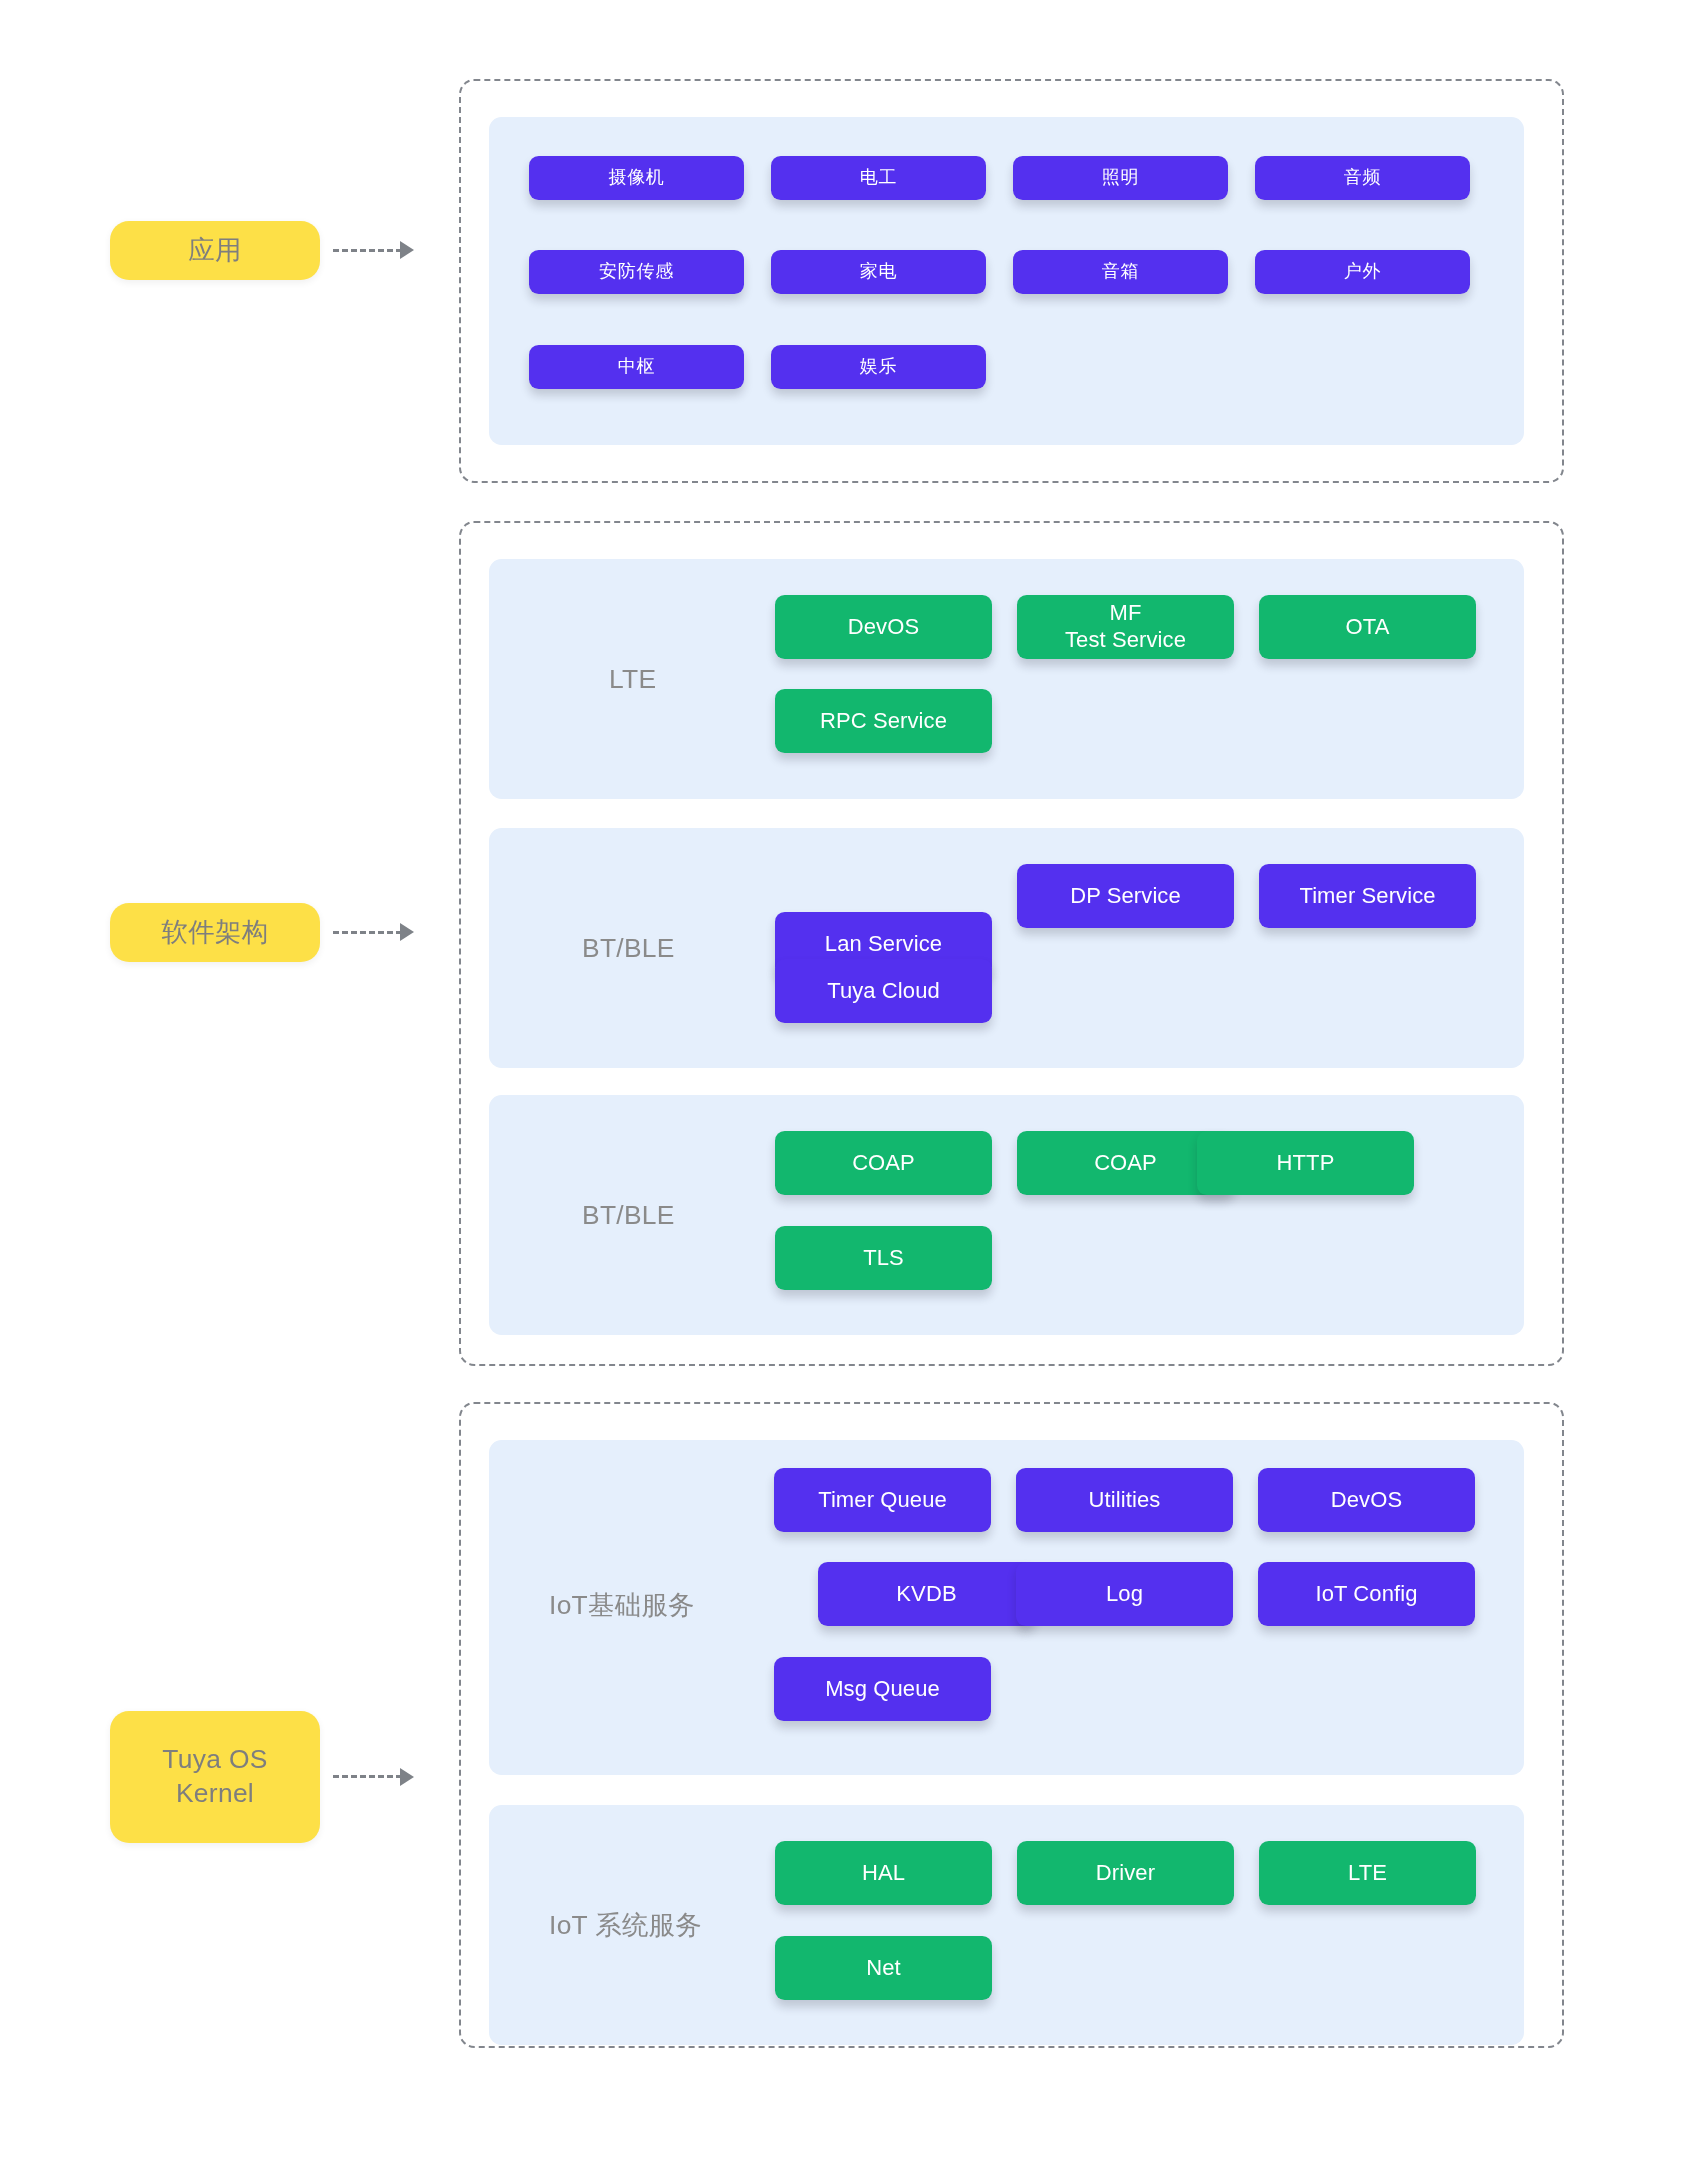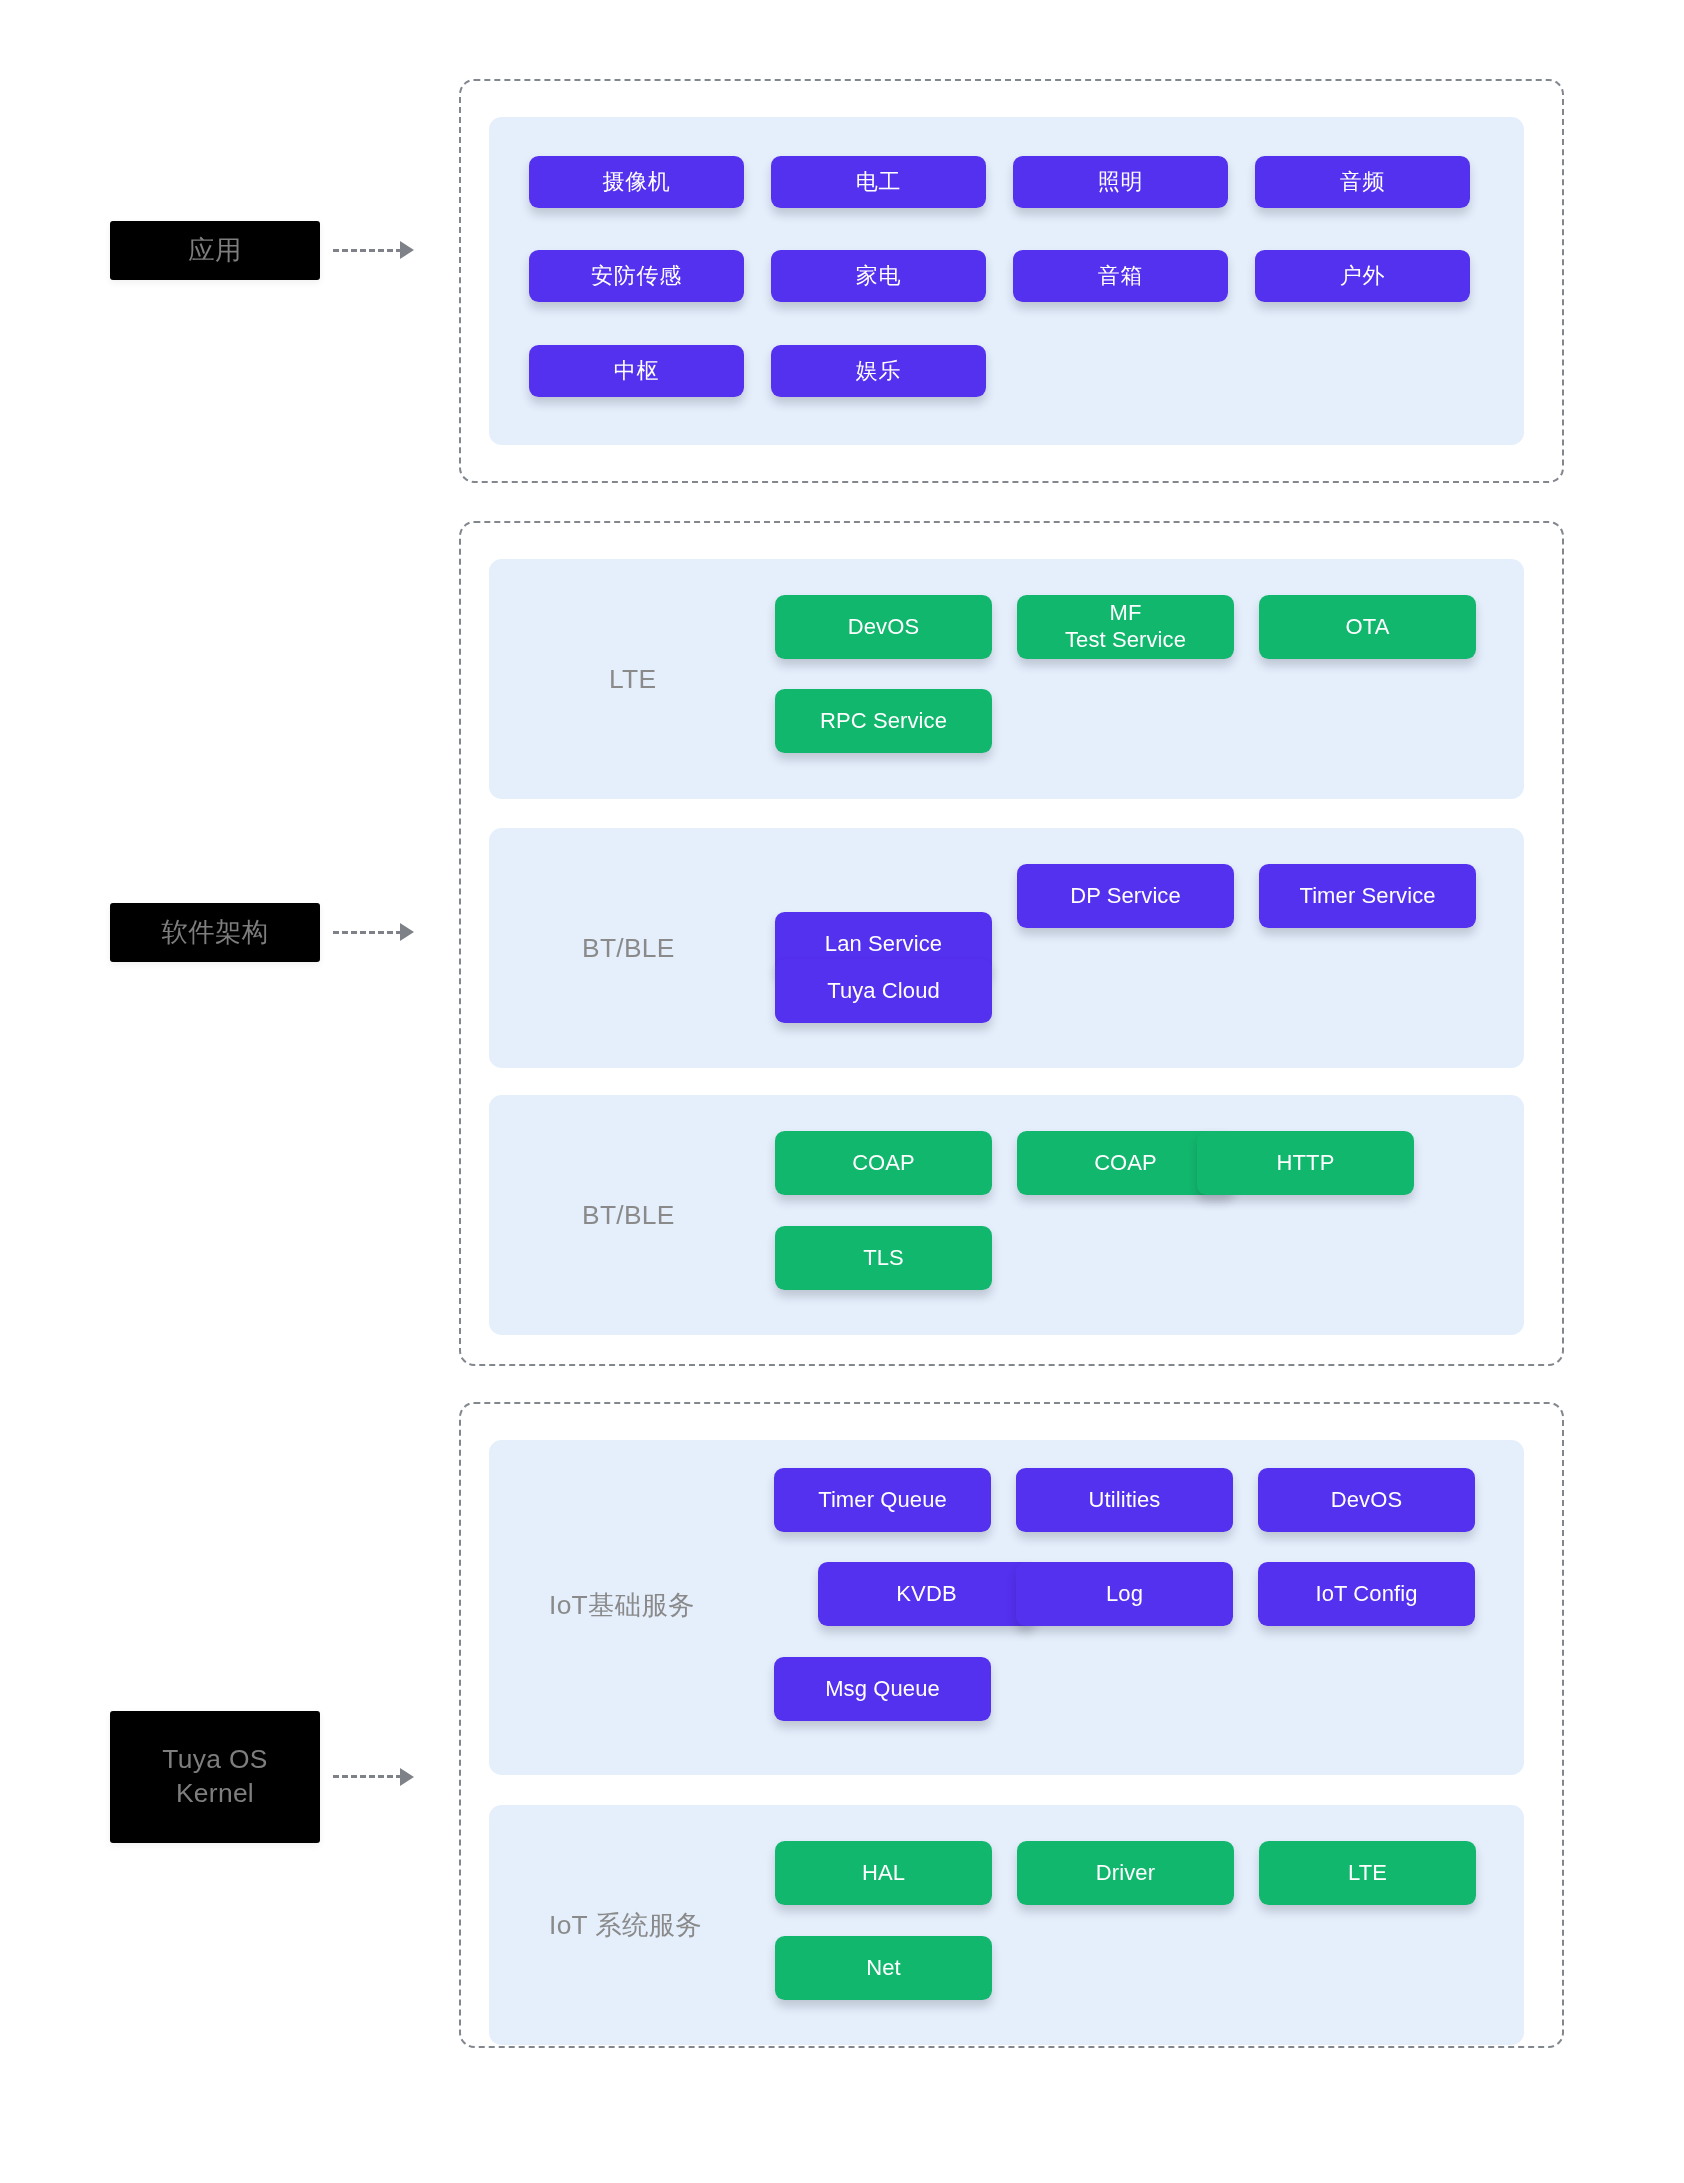--- a/index.html
+++ b/index.html
@@ -22,23 +22,23 @@
     inset: 0;
   }
 
   
   .layer-label-group {
     position: absolute;
     display: flex;
     align-items: center;
   }
   .layer-chip {
-    background: #000000;
+    background: #fde047;
     color: #7E7E7E;
-    border-radius: 3px;
+    border-radius: 19px;
     box-shadow: 0 2.8px 7px rgba(0,0,0,0.06);
     display: flex;
     align-items: center;
     justify-content: center;
     text-align: center;
     font-size: 26.4px;
     line-height: 1.28;
     font-weight: 400;
     letter-spacing: 0.3px;
     width: 210px;
@@ -103,22 +103,22 @@
     box-sizing: border-box;
     box-shadow: 0 6.3px 9.7px rgba(20,20,40,0.18);
     line-height: 1.22;
     font-weight: 400;
   }
   .tile.purple { background: #5430EF; }
   .tile.green  { background: #12B76E; }
 
   .tile.app {
     width: 215px;
-    height: 52px;
-    font-size: 22px;
+    height: 44px;
+    font-size: 18px;
     letter-spacing: 0.7px;
   }
   .tile.mod {
     width: 217px;
     height: 64px;
     font-size: 22px;
     letter-spacing: 0.1px;
   }
 </style>
 </head>

